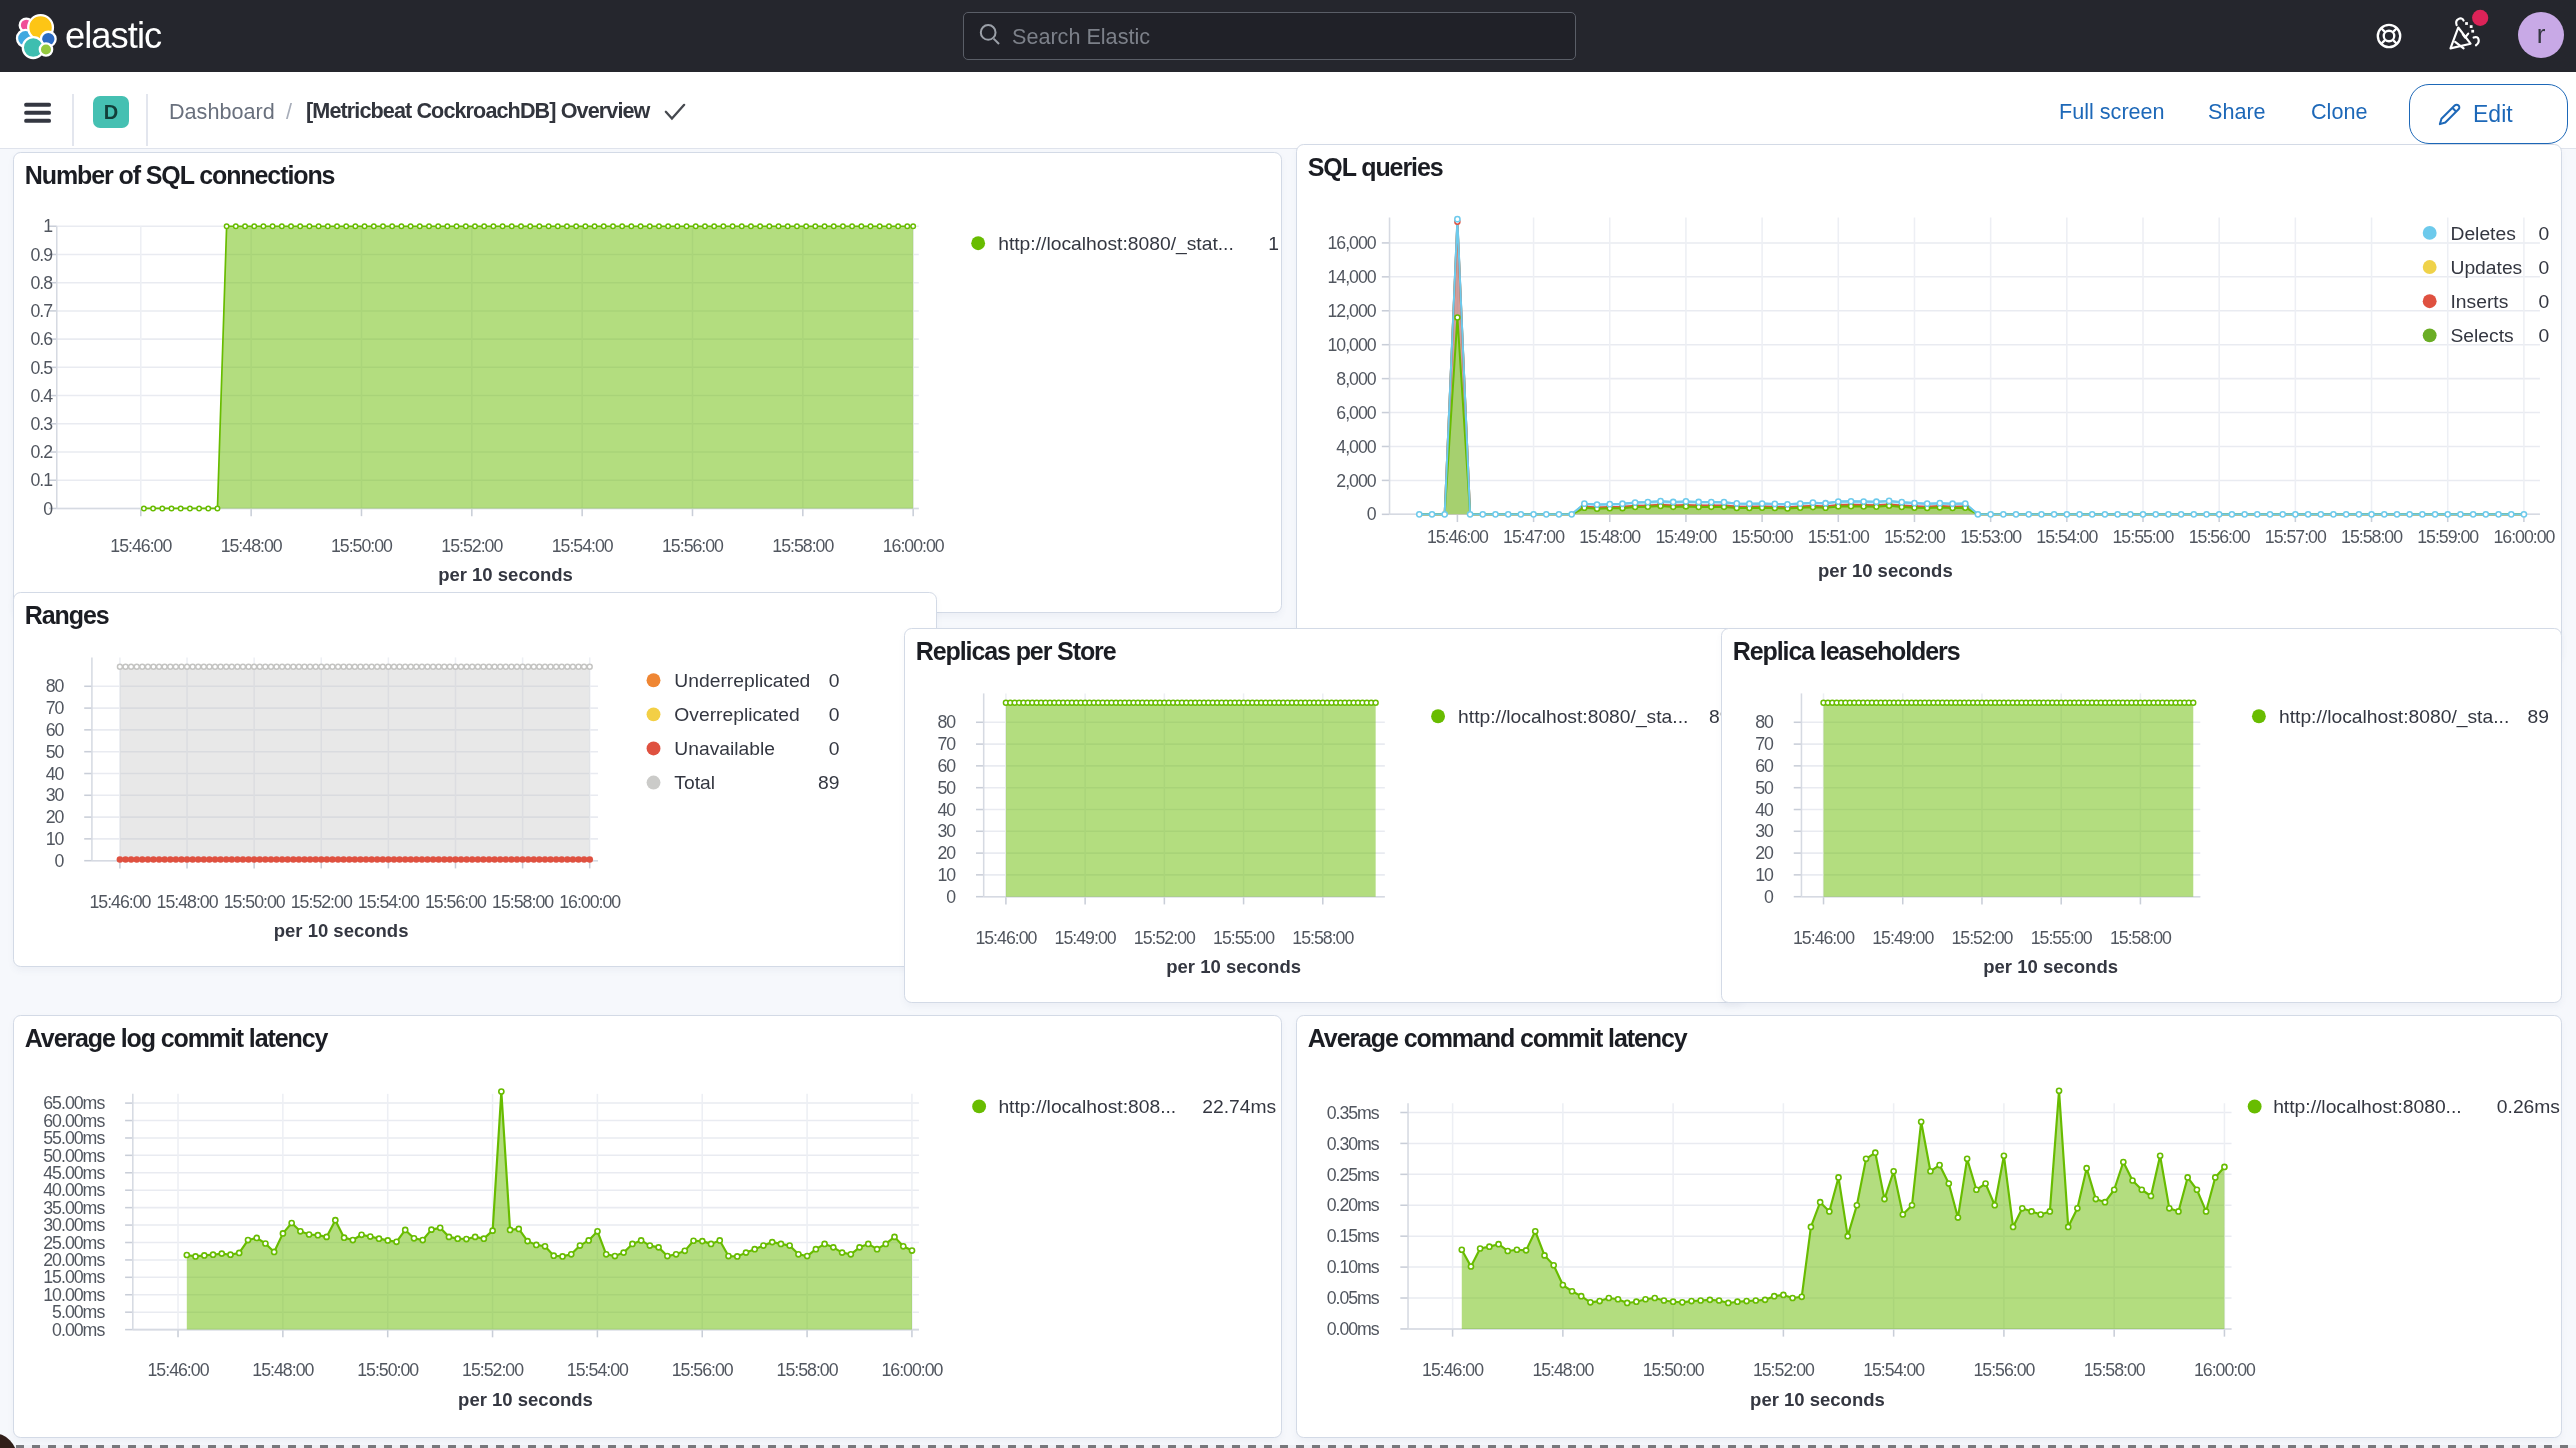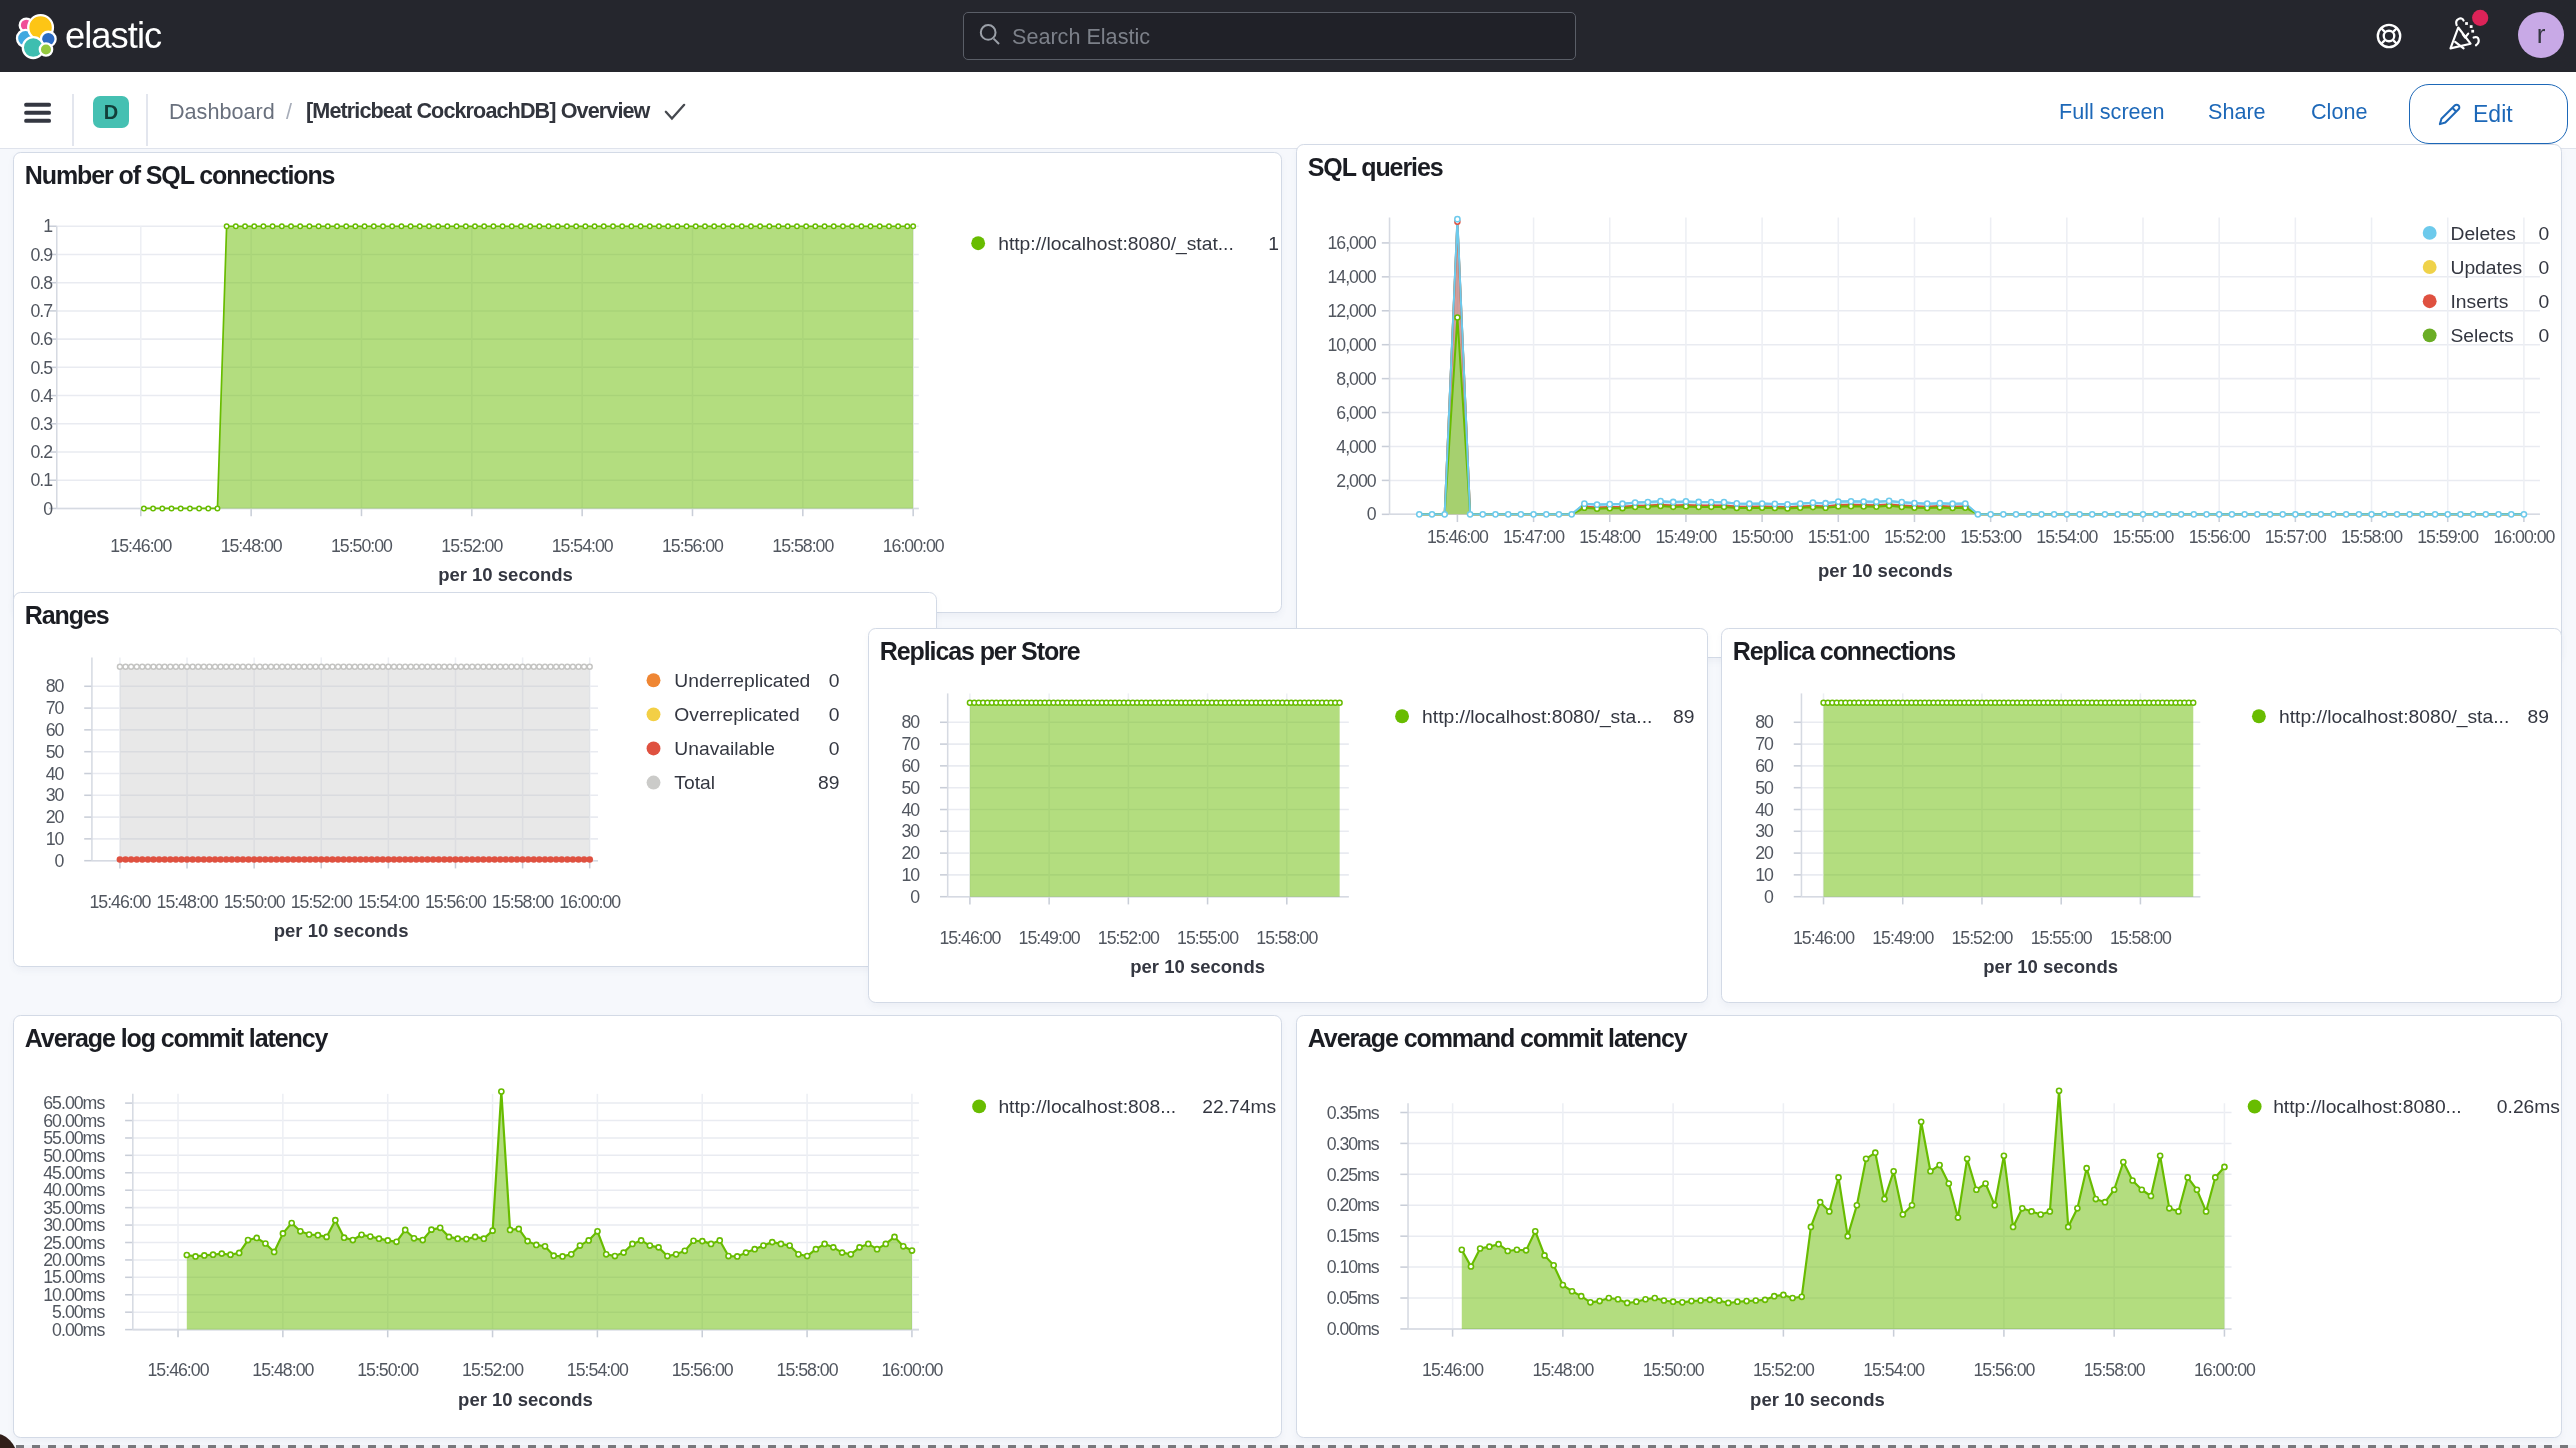--- a/index.html
+++ b/index.html
@@ -717,21 +717,21 @@
         <text x="856" y="166.2" font-size="25" fill="#343741">Overreplicated</text>
         <text x="1070" y="166.2" text-anchor="end" font-size="25" fill="#343741">0</text>
         <circle cx="829" cy="201.39999999999998" r="9" fill="#df5140"></circle>
         <text x="856" y="210.39999999999998" font-size="25" fill="#343741">Unavailable</text>
         <text x="1070" y="210.39999999999998" text-anchor="end" font-size="25" fill="#343741">0</text>
         <circle cx="829" cy="245.59999999999997" r="9" fill="#cbcbc9"></circle>
         <text x="856" y="254.59999999999997" font-size="25" fill="#343741">Total</text>
         <text x="1070" y="254.59999999999997" text-anchor="end" font-size="25" fill="#343741">89</text>
       </svg></div>
 </div>
-<div class="panel" style="left:868px;top:628px;width:840px;height:375px">
+<div class="panel" style="left:904px;top:628px;width:840px;height:375px">
 <div class="ptitle">Replicas per Store</div>
 <div class="chart"><svg width="837" height="372" viewBox="0 0 1085 482" font-family="Liberation Sans, sans-serif">
         <line x1="102" y1="346.9" x2="622" y2="346.9" stroke="#e9ebf1" stroke-width="2"></line>
         <line x1="92" y1="346.9" x2="102" y2="346.9" stroke="#c9ced8" stroke-width="2"></line>
         <line x1="102" y1="318.6" x2="622" y2="318.6" stroke="#e9ebf1" stroke-width="2"></line>
         <line x1="92" y1="318.6" x2="102" y2="318.6" stroke="#c9ced8" stroke-width="2"></line>
         <line x1="102" y1="290.4" x2="622" y2="290.4" stroke="#e9ebf1" stroke-width="2"></line>
         <line x1="92" y1="290.4" x2="102" y2="290.4" stroke="#c9ced8" stroke-width="2"></line>
         <line x1="102" y1="262.1" x2="622" y2="262.1" stroke="#e9ebf1" stroke-width="2"></line>
         <line x1="92" y1="262.1" x2="102" y2="262.1" stroke="#c9ced8" stroke-width="2"></line>
@@ -858,21 +858,21 @@
         <circle cx="593.0" cy="95.4" r="3.2" fill="#fff" stroke="#68bc00" stroke-width="1.9"></circle>
         <circle cx="598.7" cy="95.4" r="3.2" fill="#fff" stroke="#68bc00" stroke-width="1.9"></circle>
         <circle cx="604.4" cy="95.4" r="3.2" fill="#fff" stroke="#68bc00" stroke-width="1.9"></circle>
         <circle cx="610.1" cy="95.4" r="3.2" fill="#fff" stroke="#68bc00" stroke-width="1.9"></circle>
         <circle cx="691" cy="113" r="9" fill="#68bc00"></circle>
         <text x="717" y="122" font-size="25" fill="#343741">http://localhost:8080/_sta...</text>
         <text x="1070" y="122" text-anchor="end" font-size="25" fill="#343741">89</text>
       </svg></div>
 </div>
 <div class="panel" style="left:1721px;top:628px;width:841px;height:375px">
-<div class="ptitle">Replica connections</div>
+<div class="ptitle">Replica leaseholders</div>
 <div class="chart"><svg width="837" height="372" viewBox="0 0 1085 482" font-family="Liberation Sans, sans-serif">
         <line x1="103" y1="346.9" x2="620" y2="346.9" stroke="#e9ebf1" stroke-width="2"></line>
         <line x1="93" y1="346.9" x2="103" y2="346.9" stroke="#c9ced8" stroke-width="2"></line>
         <line x1="103" y1="318.6" x2="620" y2="318.6" stroke="#e9ebf1" stroke-width="2"></line>
         <line x1="93" y1="318.6" x2="103" y2="318.6" stroke="#c9ced8" stroke-width="2"></line>
         <line x1="103" y1="290.4" x2="620" y2="290.4" stroke="#e9ebf1" stroke-width="2"></line>
         <line x1="93" y1="290.4" x2="103" y2="290.4" stroke="#c9ced8" stroke-width="2"></line>
         <line x1="103" y1="262.1" x2="620" y2="262.1" stroke="#e9ebf1" stroke-width="2"></line>
         <line x1="93" y1="262.1" x2="103" y2="262.1" stroke="#c9ced8" stroke-width="2"></line>
         <line x1="103" y1="233.9" x2="620" y2="233.9" stroke="#e9ebf1" stroke-width="2"></line>

